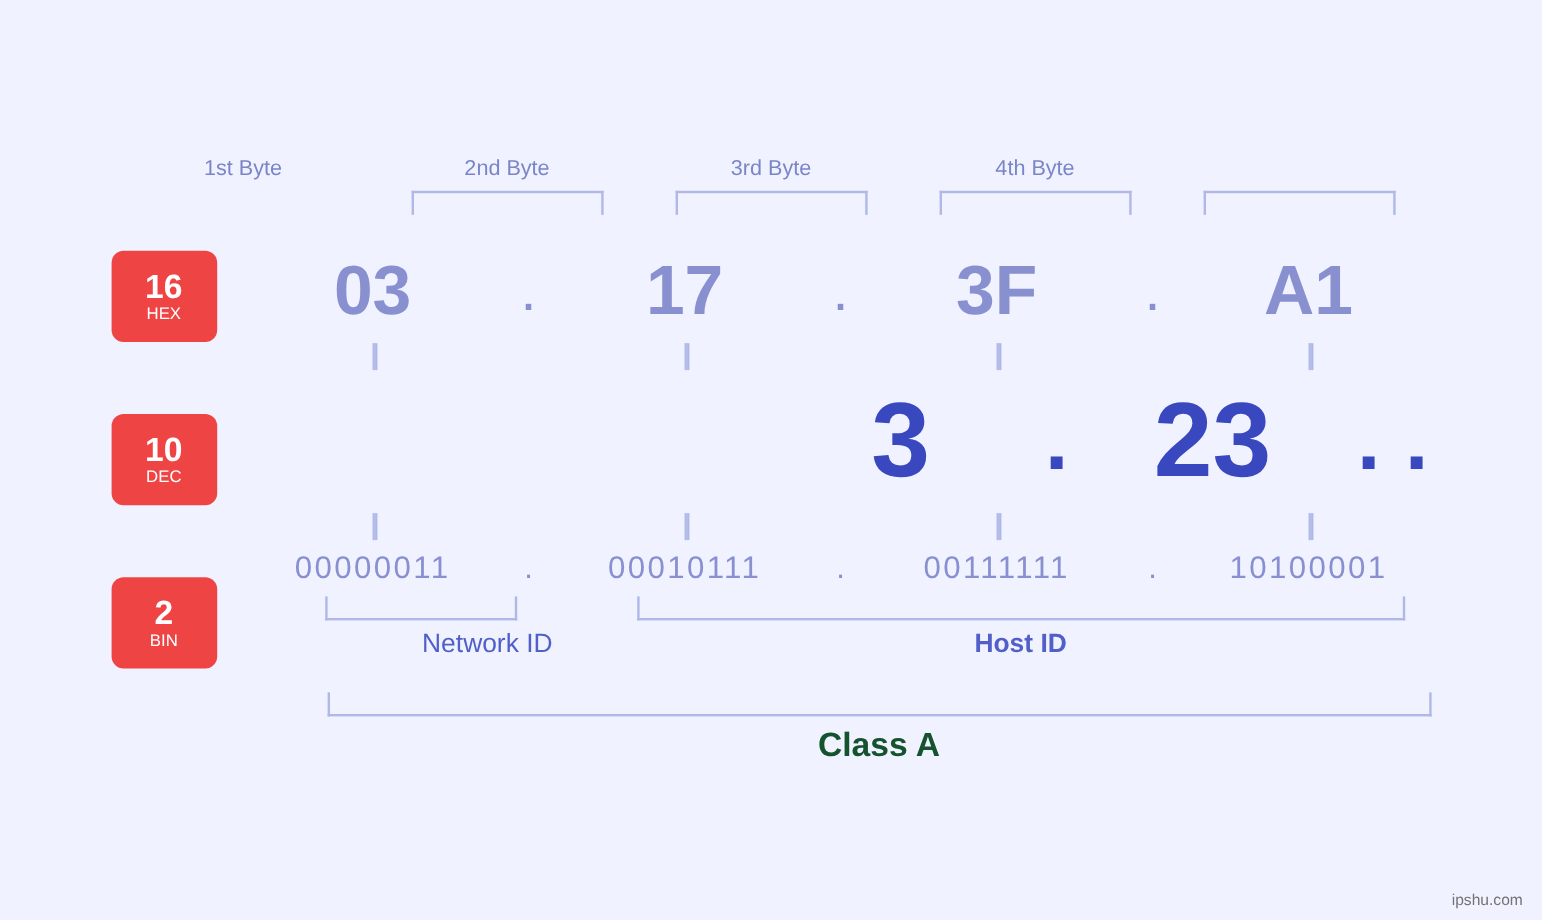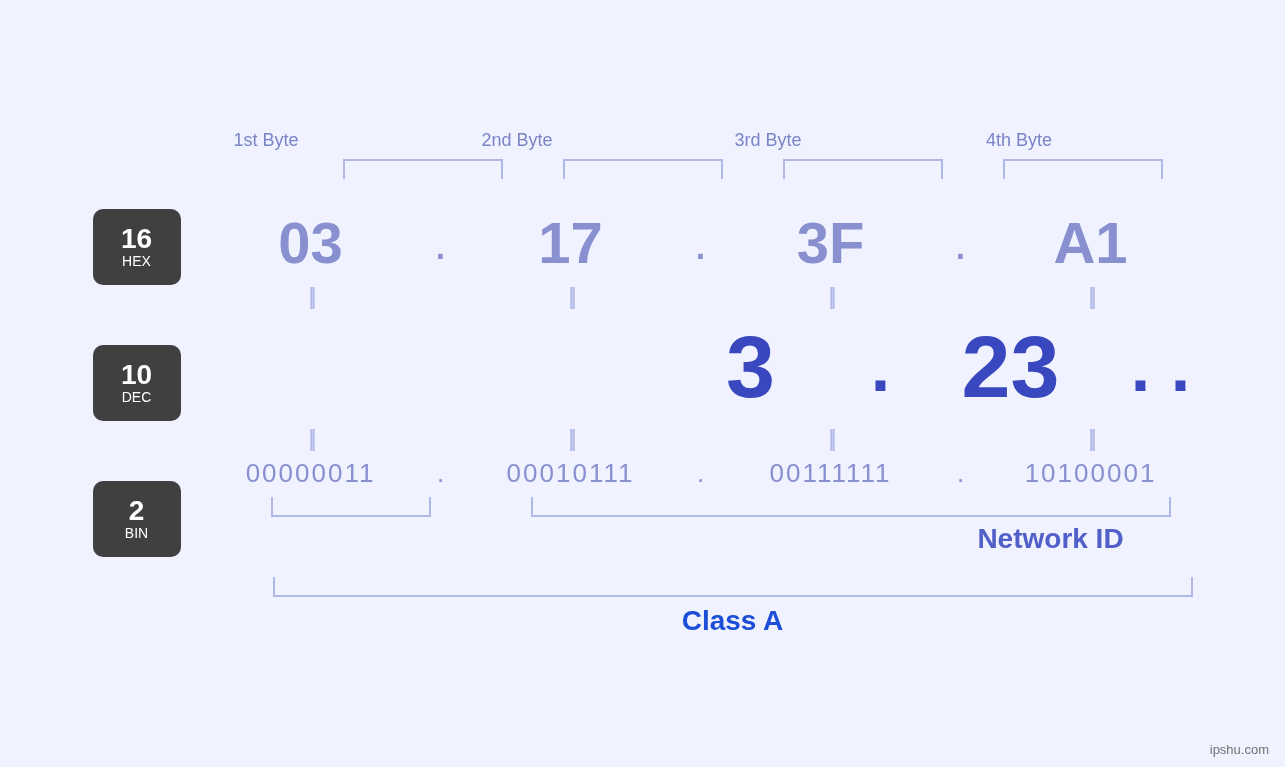--- a/index.html
+++ b/index.html
@@ -20,23 +20,22 @@
       width: 1100px;
       display: flex;
       flex-direction: column;
       align-items: center;
     }
 
     
     .byte-headers {
       display: flex;
       width: 100%;
-      justify-content: center;
+      justify-content: flex-start;
       margin-bottom: 8px;
-      gap: 31px;
     }
 
     .byte-col-area {
       display: flex;
       justify-content: center;
       width: 220px;
     }
 
     .byte-label {
       color: #7a85c8;
@@ -78,21 +77,21 @@
       display: flex;
       flex-direction: column;
       gap: 0;
       margin-right: 20px;
       width: 100px;
     }
 
     .base-badge {
       width: 88px;
       height: 76px;
-      background: #404040;
+      background: #ef4444;
       border-radius: 10px;
       display: flex;
       flex-direction: column;
       align-items: center;
       justify-content: center;
       color: white;
       margin-bottom: 60px;
     }
 
     .base-badge:last-child {
@@ -245,24 +244,24 @@
 
     .id-labels-row {
       display: flex;
       justify-content: flex-end;
       width: 100%;
       margin-top: 6px;
     }
 
     .network-id-label {
       width: 220px;
-      text-align: center;
+      text-align: right;
       color: #5060c8;
-      font-size: 28px;
-      font-weight: bold;
+      font-size: 22px;
+      font-weight: normal;
     }
 
     .host-id-label {
       width: 700px;
       text-align: center;
       color: #5060c8;
       font-size: 22px;
       font-weight: bold;
     }
 
@@ -281,21 +280,21 @@
     .class-bracket-line {
       width: 100%;
       height: 20px;
       border-bottom: 2px solid #b0b8e8;
       border-left: 2px solid #b0b8e8;
       border-right: 2px solid #b0b8e8;
     }
 
     .class-a-label {
       text-align: center;
-      color: #1d4ed8;
+      color: #14532d;
       font-size: 28px;
       font-weight: bold;
       margin-top: 8px;
     }
 
     
     .watermark {
       position: absolute;
       bottom: 10px;
       right: 16px;
@@ -466,20 +465,21 @@
           </div>
           <div style="width:40px"></div>
           <div class="bracket-bottom-host">
             <div class="bracket-bot-host"></div>
           </div>
         </div>
 
         <div class="id-labels-row">
           <div class="network-id-label">Network ID</div>
           <div style="width:40px"></div>
+          <div class="host-id-label">Host ID</div>
         </div>
       </div>
 
     </div>
   </div>
 
   <div class="class-section">
     <div class="class-bracket-wrap">
       <div class="class-bracket-line"></div>
       <div class="class-a-label">Class A</div>

